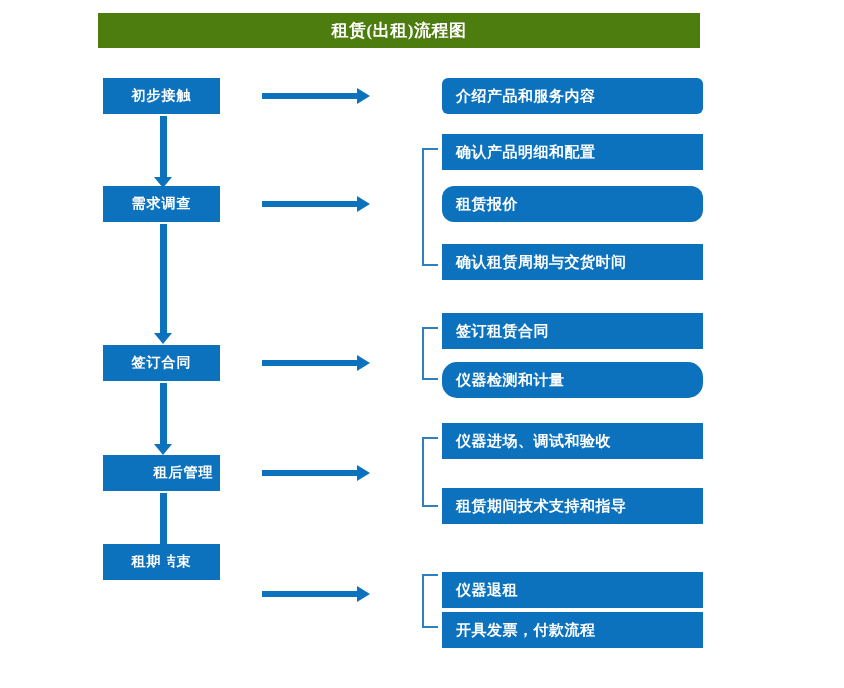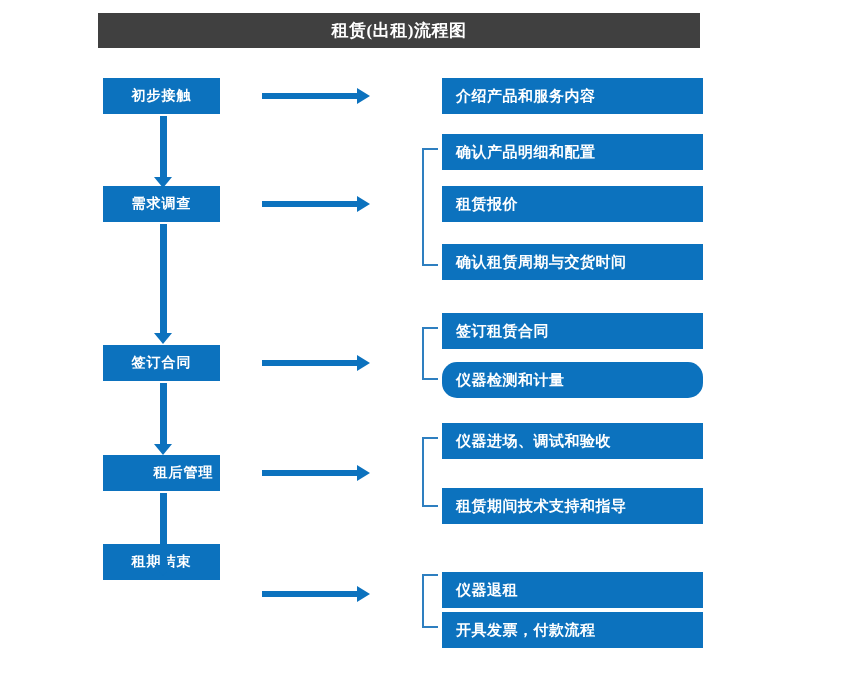--- a/index.html
+++ b/index.html
@@ -19,21 +19,21 @@
     background: #ffffff;
   }
 
   
   .title-bar {
     position: absolute;
     left: 98px;
     top: 13px;
     width: 602px;
     height: 35px;
-    background: #404040;
+    background: #4d7c0f;
     color: #ffffff;
     font-size: 17px;
     font-weight: bold;
     display: flex;
     align-items: center;
     justify-content: center;
     letter-spacing: 0.5px;
   }
 
   
@@ -140,23 +140,23 @@
   <div class="h-arrow" style="top: 201px;"></div>
   <div class="h-arrow" style="top: 360px;"></div>
   <div class="h-arrow" style="top: 470px;"></div>
   <div class="h-arrow" style="top: 591px;"></div>
 
   <div class="bracket" style="top: 148px; height: 118px;"></div>
   <div class="bracket" style="top: 327px; height: 53px;"></div>
   <div class="bracket" style="top: 437px; height: 70px;"></div>
   <div class="bracket" style="top: 574px; height: 54px;"></div>
 
-  <div class="detail-box" style="top: 78px;">介绍产品和服务内容</div>
+  <div class="detail-box" style="top: 78px; border-radius: 6px;">介绍产品和服务内容</div>
   <div class="detail-box" style="top: 134px;">确认产品明细和配置</div>
-  <div class="detail-box" style="top: 186px;">租赁报价</div>
+  <div class="detail-box" style="top: 186px; border-radius: 12px;">租赁报价</div>
   <div class="detail-box" style="top: 244px;">确认租赁周期与交货时间</div>
   <div class="detail-box" style="top: 313px;">签订租赁合同</div>
   <div class="detail-box" style="top: 362px; border-radius: 15px;">仪器检测和计量</div>
   <div class="detail-box" style="top: 423px;">仪器进场、调试和验收</div>
   <div class="detail-box" style="top: 488px;">租赁期间技术支持和指导</div>
   <div class="detail-box" style="top: 560px; margin-top: 12px;">仪器退租</div>
   <div class="detail-box" style="top: 612px;">开具发票，付款流程</div>
 
 </div>
 

